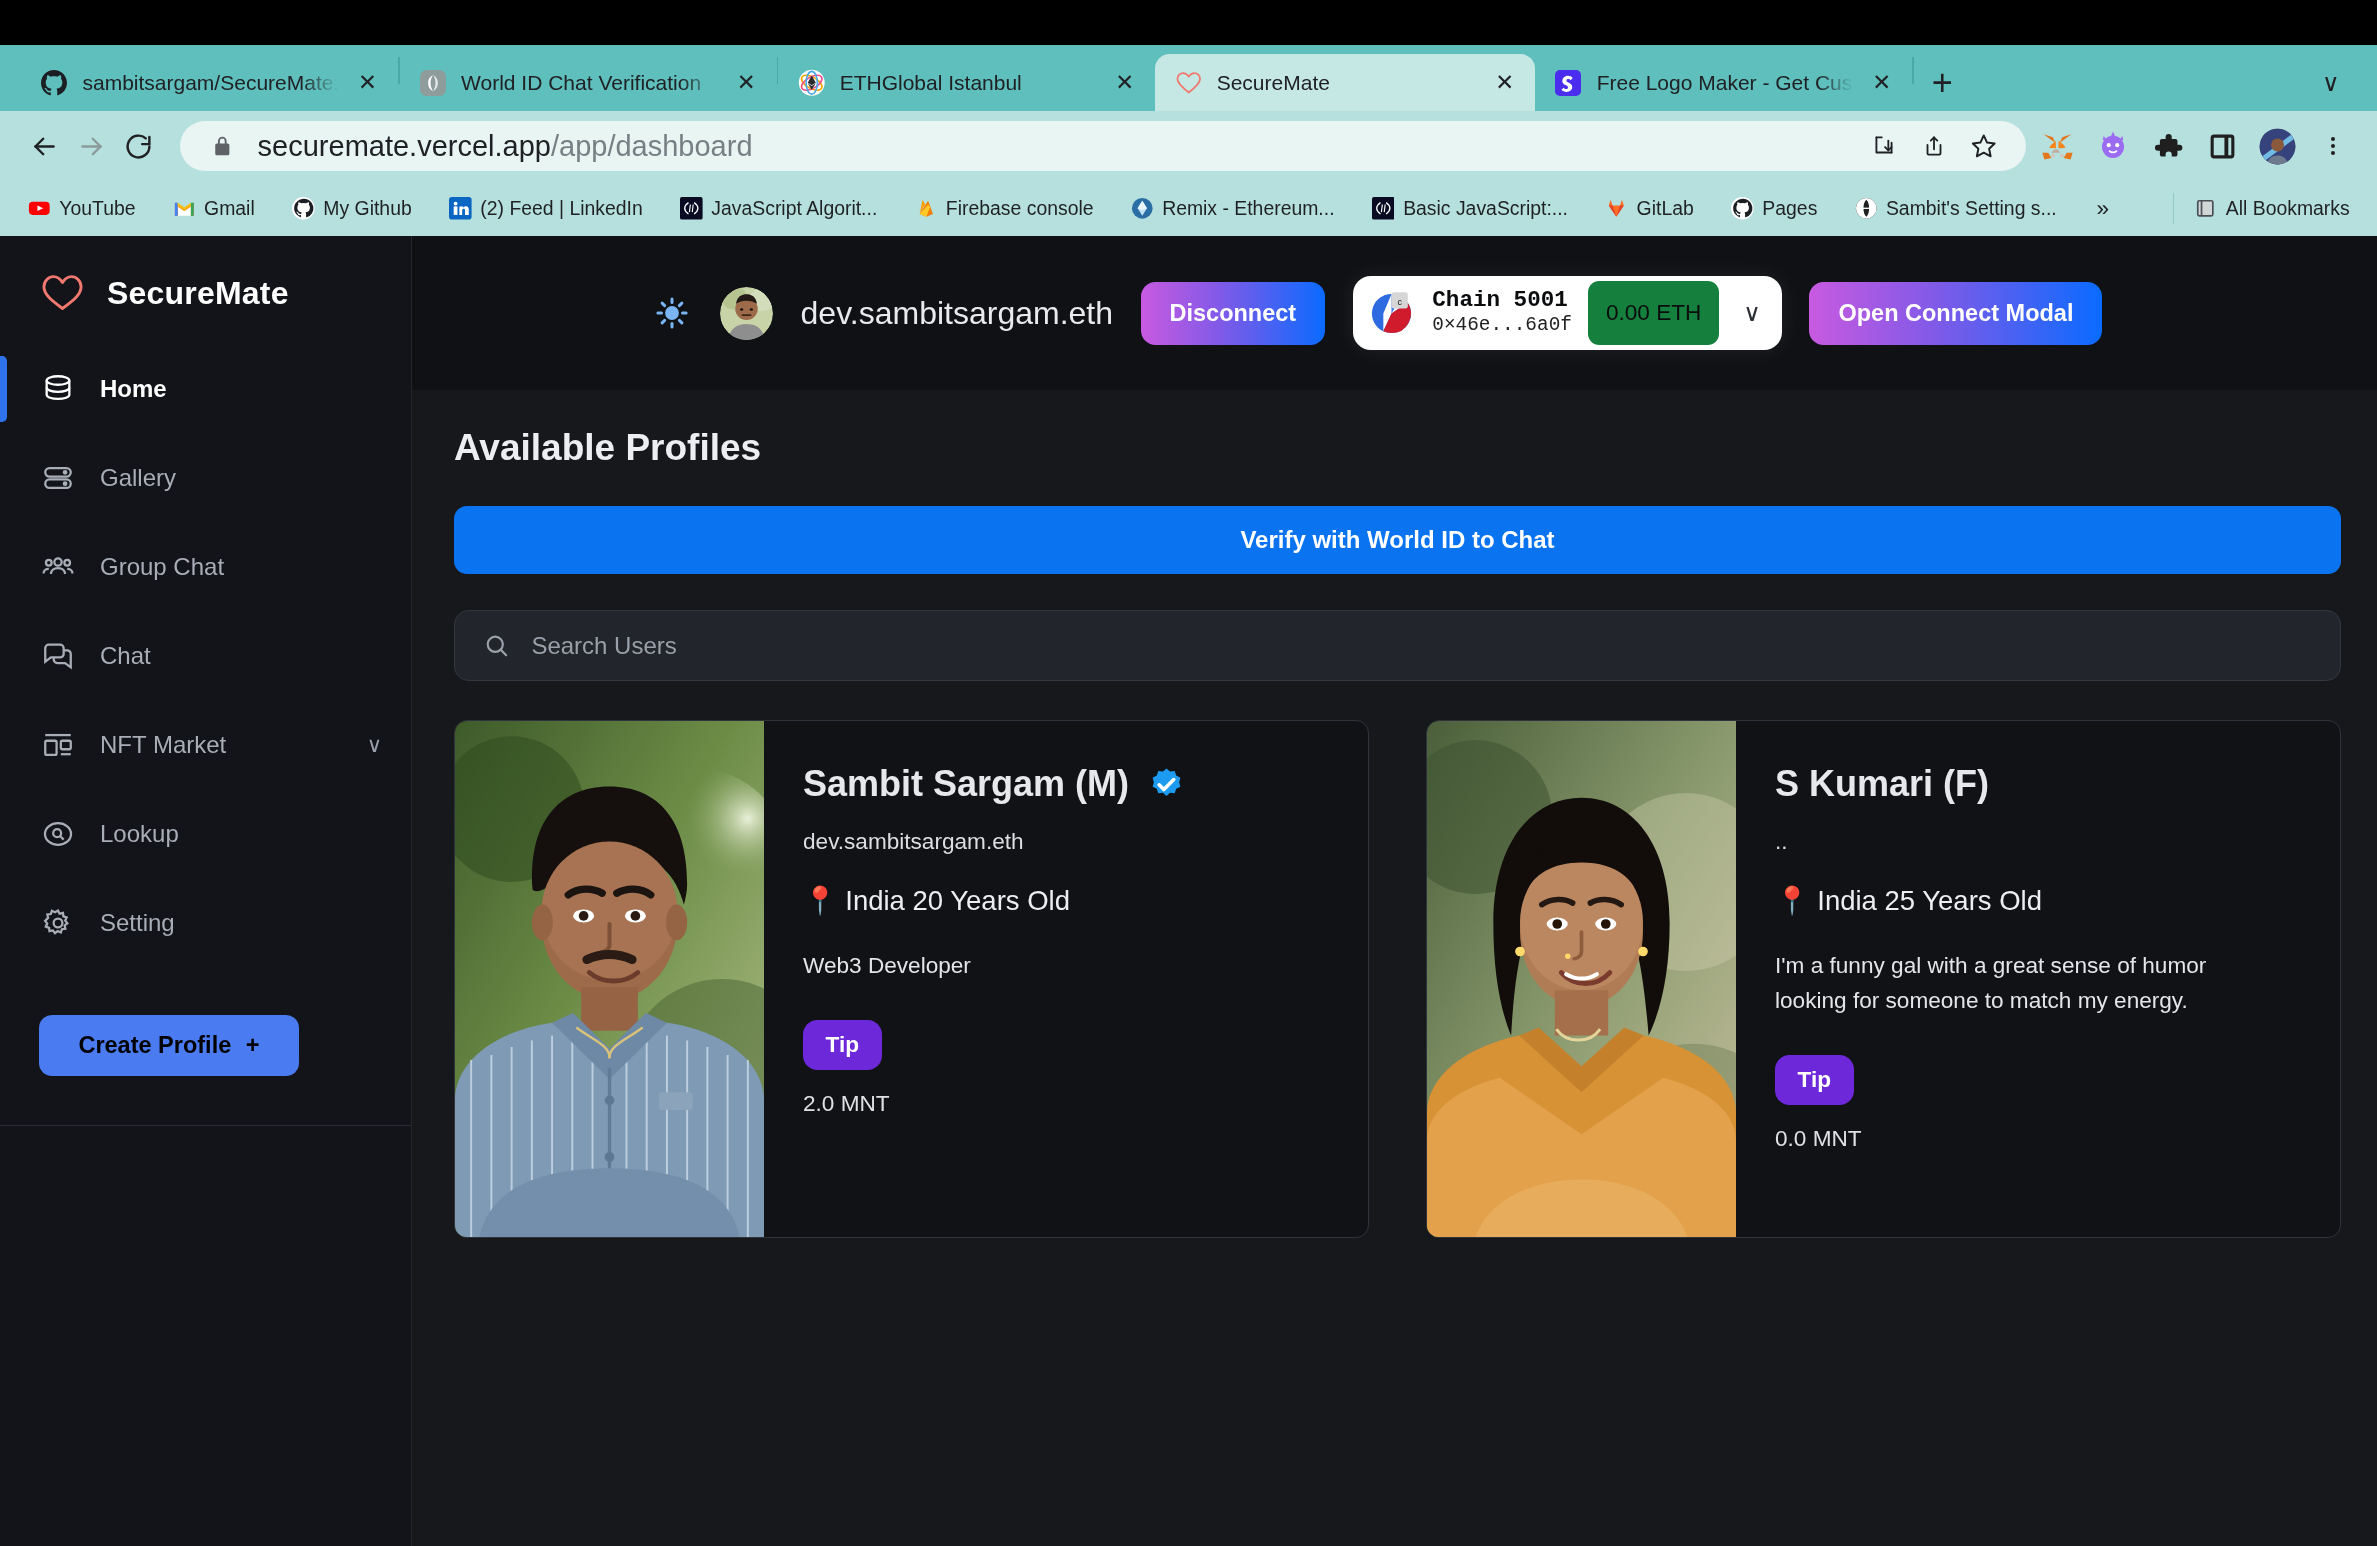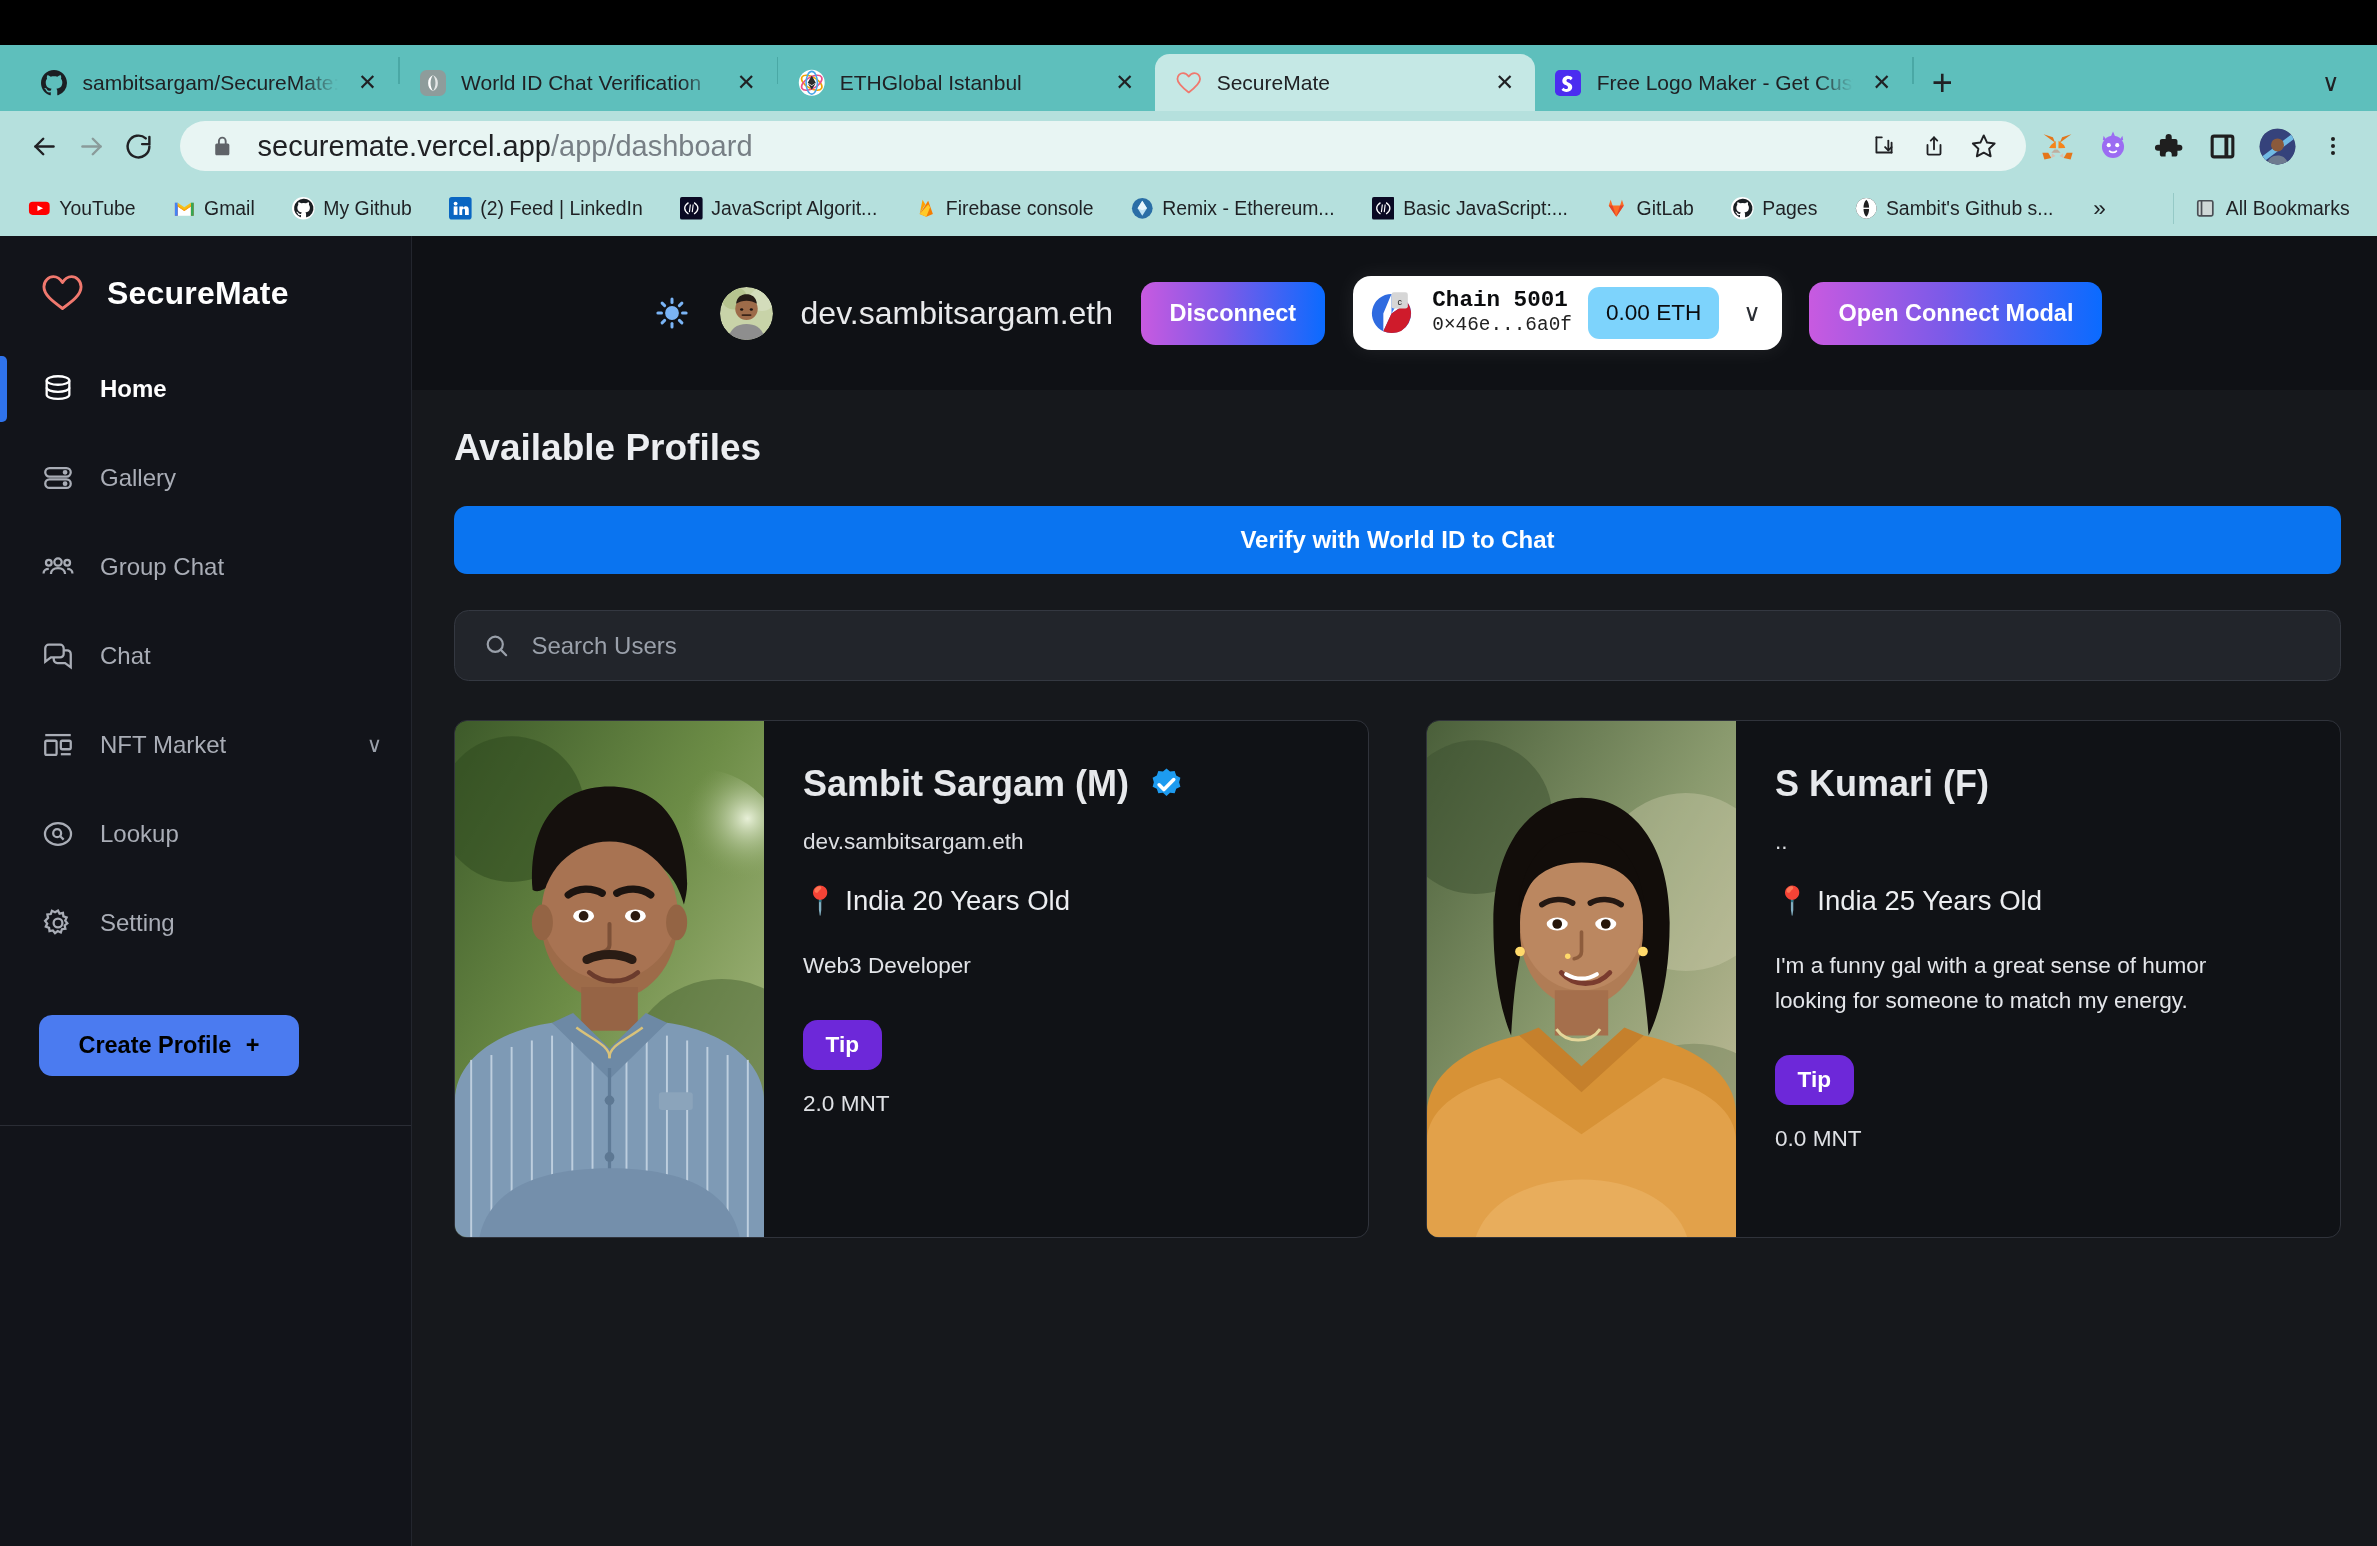--- a/index.html
+++ b/index.html
@@ -99,21 +99,21 @@
   }
   .walletbox {
     height:74px; background:#fff; border-radius:18px; display:flex; align-items:center;
     padding:0 13px 0 14.6px; gap:16px; box-shadow:0 0 21px rgba(255,255,255,.08);
   }
   .wallet-ico { width:49px; height:49px; flex:none; position:relative; }
   .wallet-info { display:flex; flex-direction:column; justify-content:center;font-family:Liberation Mono, monospace; }
   .wallet-chain { font-size:22.6px; font-weight:bold; color:#0b0c0e; line-height:1.1; }
   .wallet-addr { font-size:19.4px; color:#222; line-height:1.25; }
   .wallet-bal {
-    background:#7dd3fc; border-radius:11.3px; height:52px; display:flex; align-items:center;
+    background:#15803d; border-radius:11.3px; height:64px; display:flex; align-items:center;
     padding:0 18px; font-size:22.6px; color:#0b0c0e; font-weight:500;
   }
   .wallet-caret { font-size:24px; color:#2a2d33; padding:0 8px; }
 
   .content { flex:1; padding:37px 36px 0 42px; overflow:hidden; }
   .page-title { font-size:37px; font-weight:bold; color:#eceef1; margin-bottom:37px; }
   .verify-btn {
     width:100%; height:68px; background:#0a74f0; border:none; border-radius:13px;
     color:#fff; font-size:24px; font-weight:bold; display:flex; align-items:center; justify-content:center;
   }
@@ -437,21 +437,21 @@
       <span class="lbl">Pages</span>
     </div>
     <div class="bm">
       <span class="ico">
           <svg width="22.6" height="22.6" viewBox="0 0 24 24">
             <circle cx="12" cy="12" r="11" fill="#1f1f1f"></circle>
             <path d="M12 1a11 11 0 0 0 0 22 11 11 0 0 0 0-22zm0 2c2 2 3 5 3 9s-1 7-3 9c-2-2-3-5-3-9s1-7 3-9z" fill="#fff"></path>
             <path d="M2 12h20" stroke="#fff" stroke-width="1.4"></path>
           </svg>
         </span>
-      <span class="lbl">Sambit's Github s...</span>
+      <span class="lbl">Sambit's Setting s...</span>
     </div>
     <span class="bm-overflow">»</span>
     <div class="bm-right">
       <span class="bm-sep"></span>
       <div class="bm">
         <span class="ico">
             <svg width="22.6" height="22.6" viewBox="0 0 24 24" fill="none" stroke="#4a4f55" stroke-width="1.8">
               <rect x="4" y="4" width="16" height="16" rx="1.6" fill="#cfd8d7"></rect>
               <line x1="8" y1="4" x2="8" y2="20"></line>
             </svg>

